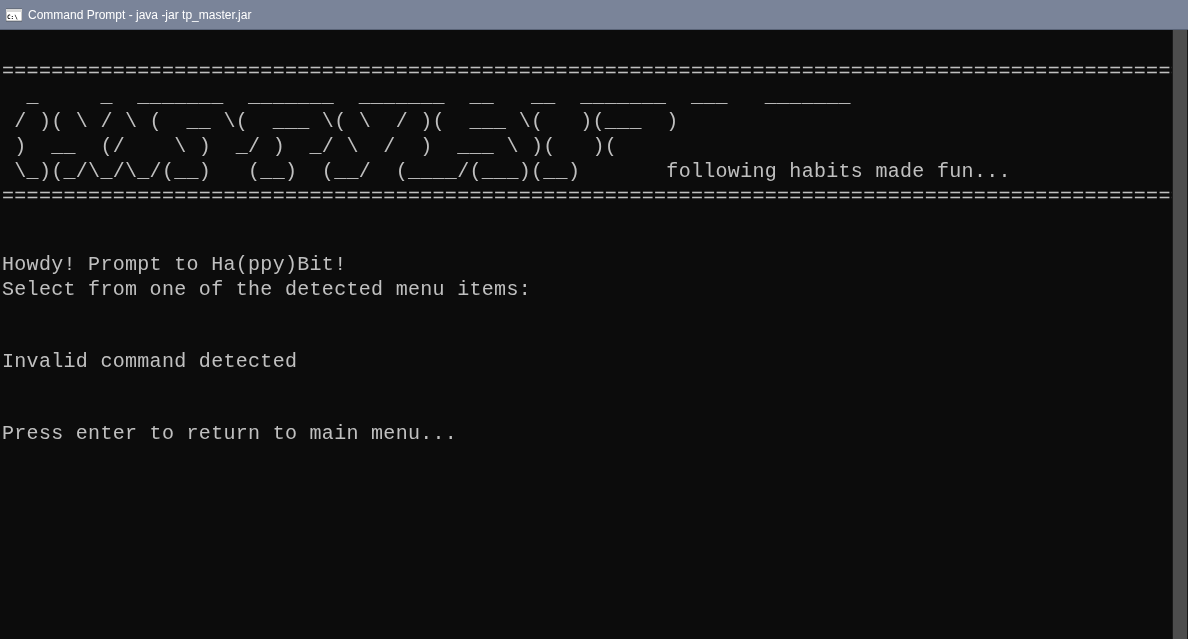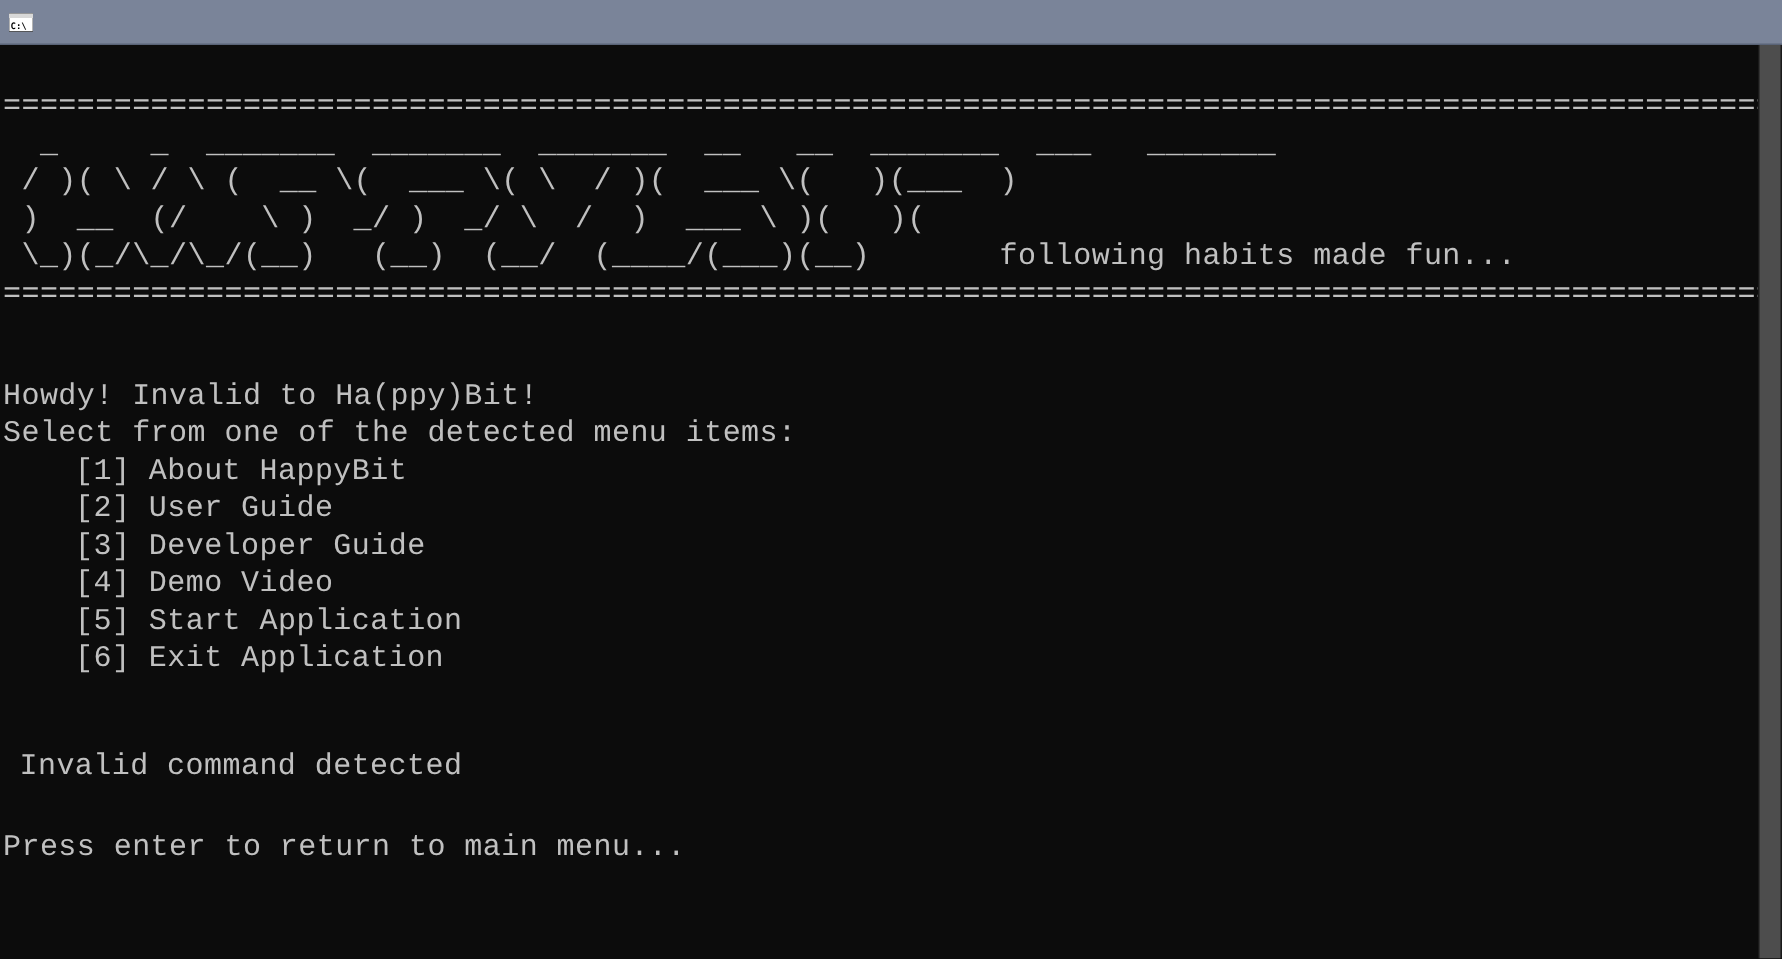--- a/index.html
+++ b/index.html
@@ -51,24 +51,23 @@
       color: #c0c0c0;
     }
     .welcome-block {
       margin-top: 18px;
     }
     .menu-items {
       padding-left: 48px;
     }
     .error-line {
       margin-top: 22px;
-      margin-left: 11px;
     }
     .prompt-line {
-      margin-top: 4px;
+      margin-top: 22px;
     }
     .scrollbar {
       position: absolute;
       right: 0;
       top: 30px;
       bottom: 0;
       width: 16px;
       background: #1a1a1a;
     }
     .scrollbar-thumb {
@@ -84,36 +83,32 @@
 <body>
 
 <div class="titlebar">
   <span class="titlebar-icon">
     <svg width="16" height="16" viewBox="0 0 16 16">
       <rect x="0" y="2" width="16" height="12" fill="#ffffff" stroke="#333" stroke-width="0.5"></rect>
       <rect x="0" y="2" width="16" height="3" fill="#d8d8d8"></rect>
       <text x="1" y="12" font-size="6" font-family="monospace" fill="#000" font-weight="bold">C:\</text>
     </svg>
   </span>
+  <span class="titlebar-text">Command Prompt - java  -jar tp_master.jar</span>
 </div>
 
 <div class="terminal">
 <div class="ascii-banner"><span>================================================================================================</span>
 <span>  _     _  _______  _______  _______  __   __  _______  ___   _______ </span>
 <span> / )( \ / \ (  __ \(  ___ \( \  / )(  ___ \(   )(___  )</span>
 <span> )  __  (/    \ )  _/ )  _/ \  /  )  ___ \ )(   )(</span>
 <span> \_)(_/\_/\_/(__)   (__)  (__/  (____/(___)(__)</span>       <span>following habits made fun...</span>
 <span>================================================================================================</span></div>
-<div class="welcome-block"><span>Howdy! Invalid to Ha(ppy)Bit!</span>
+<div class="welcome-block"><span>Howdy! Prompt to Ha(ppy)Bit!</span>
 <span>Select from one of the detected menu items:</span>
-<div class="menu-items"><span>[1] About HappyBit</span>
-<span>[2] User Guide</span>
-<span>[3] Developer Guide</span>
-<span>[4] Demo Video</span>
-<span>[5] Start Application</span>
-<span>[6] Exit Application</span></div></div>
+</div>
 <div class="error-line">Invalid command detected</div>
 <div class="prompt-line">Press enter to return to main menu...</div>
 </div>
 
 <div class="scrollbar">
   <div class="scrollbar-thumb"></div>
 </div>
 
 </body></html>

